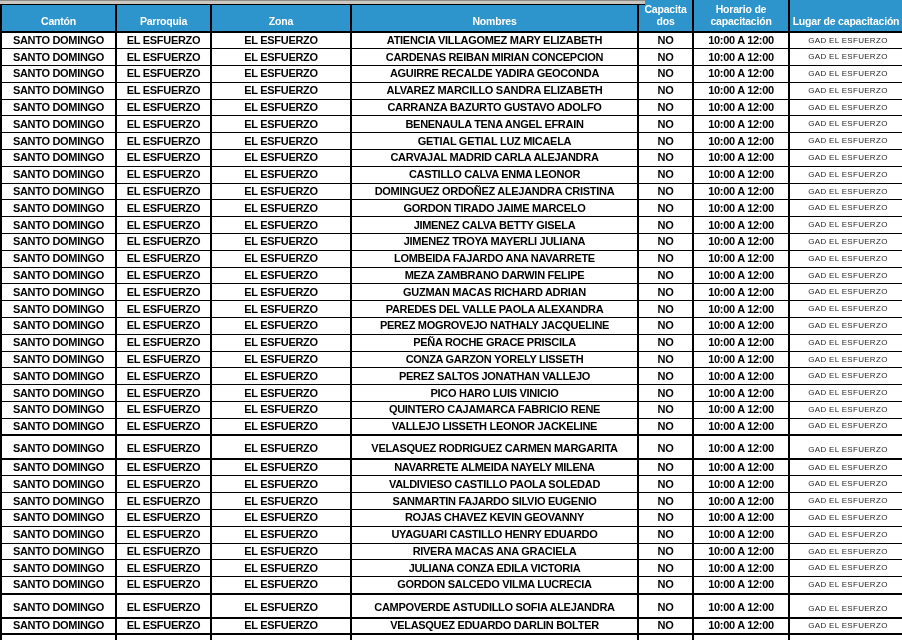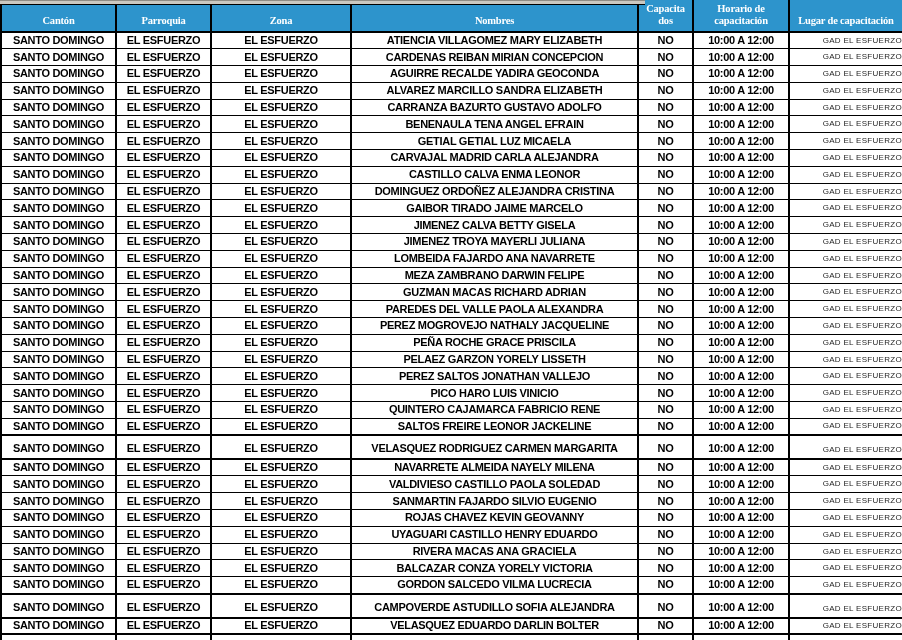--- a/index.html
+++ b/index.html
@@ -41,38 +41,37 @@
     background:var(--header-bg);
     color:var(--header-text);
     font-weight:bold;
     font-size:10.5px;
     line-height:1.2;
     letter-spacing:-0.2px;
     text-align:center;
     vertical-align:bottom;
     padding:0 1px 3px 1px;
     white-space:normal;
-    font-family:Liberation Serif, serif;
   }
   tbody tr{height:16.8px;margin-top:45px;}
   tbody td{
     font-size:11px;
     font-weight:bold;
     color:#000;
     letter-spacing:-0.3px;
     text-align:center;
     vertical-align:middle;
     white-space:nowrap;
     line-height:1;
   }
   tbody td.col-lugar{
     font-size:8px;
     font-weight:normal;
     letter-spacing:0.3px;
-    text-align:right;
+    text-align:center;
     padding-left:4px;
     color:var(--lugar-text);
   }
   tbody tr.tall{height:24px;}
   tbody tr.tall td{
     vertical-align:bottom;
     padding-bottom:4px;
     border-top-width:2px;
     border-bottom-width:2px;
   }
@@ -200,21 +199,21 @@
           <td class="col-zona">EL ESFUERZO</td>
           <td class="col-nombres">DOMINGUEZ ORDOÑEZ ALEJANDRA CRISTINA</td>
           <td class="col-capacitados">NO</td>
           <td class="col-horario">10:00 A 12:00</td>
           <td class="col-lugar">GAD EL ESFUERZO</td>
         </tr>
         <tr>
           <td class="col-canton">SANTO DOMINGO</td>
           <td class="col-parroquia">EL ESFUERZO</td>
           <td class="col-zona">EL ESFUERZO</td>
-          <td class="col-nombres">GAIBOR TIRADO JAIME MARCELO</td>
+          <td class="col-nombres">GORDON TIRADO JAIME MARCELO</td>
           <td class="col-capacitados">NO</td>
           <td class="col-horario">10:00 A 12:00</td>
           <td class="col-lugar">GAD EL ESFUERZO</td>
         </tr>
         <tr>
           <td class="col-canton">SANTO DOMINGO</td>
           <td class="col-parroquia">EL ESFUERZO</td>
           <td class="col-zona">EL ESFUERZO</td>
           <td class="col-nombres">JIMENEZ CALVA BETTY GISELA</td>
           <td class="col-capacitados">NO</td>
@@ -281,21 +280,21 @@
           <td class="col-zona">EL ESFUERZO</td>
           <td class="col-nombres">PEÑA ROCHE GRACE PRISCILA</td>
           <td class="col-capacitados">NO</td>
           <td class="col-horario">10:00 A 12:00</td>
           <td class="col-lugar">GAD EL ESFUERZO</td>
         </tr>
         <tr>
           <td class="col-canton">SANTO DOMINGO</td>
           <td class="col-parroquia">EL ESFUERZO</td>
           <td class="col-zona">EL ESFUERZO</td>
-          <td class="col-nombres">PELAEZ GARZON YORELY LISSETH</td>
+          <td class="col-nombres">CONZA GARZON YORELY LISSETH</td>
           <td class="col-capacitados">NO</td>
           <td class="col-horario">10:00 A 12:00</td>
           <td class="col-lugar">GAD EL ESFUERZO</td>
         </tr>
         <tr>
           <td class="col-canton">SANTO DOMINGO</td>
           <td class="col-parroquia">EL ESFUERZO</td>
           <td class="col-zona">EL ESFUERZO</td>
           <td class="col-nombres">PEREZ SALTOS JONATHAN VALLEJO</td>
           <td class="col-capacitados">NO</td>
@@ -317,21 +316,21 @@
           <td class="col-zona">EL ESFUERZO</td>
           <td class="col-nombres">QUINTERO CAJAMARCA FABRICIO RENE</td>
           <td class="col-capacitados">NO</td>
           <td class="col-horario">10:00 A 12:00</td>
           <td class="col-lugar">GAD EL ESFUERZO</td>
         </tr>
         <tr>
           <td class="col-canton">SANTO DOMINGO</td>
           <td class="col-parroquia">EL ESFUERZO</td>
           <td class="col-zona">EL ESFUERZO</td>
-          <td class="col-nombres">SALTOS FREIRE LEONOR JACKELINE</td>
+          <td class="col-nombres">VALLEJO LISSETH LEONOR JACKELINE</td>
           <td class="col-capacitados">NO</td>
           <td class="col-horario">10:00 A 12:00</td>
           <td class="col-lugar">GAD EL ESFUERZO</td>
         </tr>
         <tr class="tall">
           <td class="col-canton">SANTO DOMINGO</td>
           <td class="col-parroquia">EL ESFUERZO</td>
           <td class="col-zona">EL ESFUERZO</td>
           <td class="col-nombres">VELASQUEZ RODRIGUEZ CARMEN MARGARITA</td>
           <td class="col-capacitados">NO</td>
@@ -389,21 +388,21 @@
           <td class="col-zona">EL ESFUERZO</td>
           <td class="col-nombres">RIVERA MACAS ANA GRACIELA</td>
           <td class="col-capacitados">NO</td>
           <td class="col-horario">10:00 A 12:00</td>
           <td class="col-lugar">GAD EL ESFUERZO</td>
         </tr>
         <tr>
           <td class="col-canton">SANTO DOMINGO</td>
           <td class="col-parroquia">EL ESFUERZO</td>
           <td class="col-zona">EL ESFUERZO</td>
-          <td class="col-nombres">BALCAZAR CONZA YORELY VICTORIA</td>
+          <td class="col-nombres">JULIANA CONZA EDILA VICTORIA</td>
           <td class="col-capacitados">NO</td>
           <td class="col-horario">10:00 A 12:00</td>
           <td class="col-lugar">GAD EL ESFUERZO</td>
         </tr>
         <tr>
           <td class="col-canton">SANTO DOMINGO</td>
           <td class="col-parroquia">EL ESFUERZO</td>
           <td class="col-zona">EL ESFUERZO</td>
           <td class="col-nombres">GORDON SALCEDO VILMA LUCRECIA</td>
           <td class="col-capacitados">NO</td>

